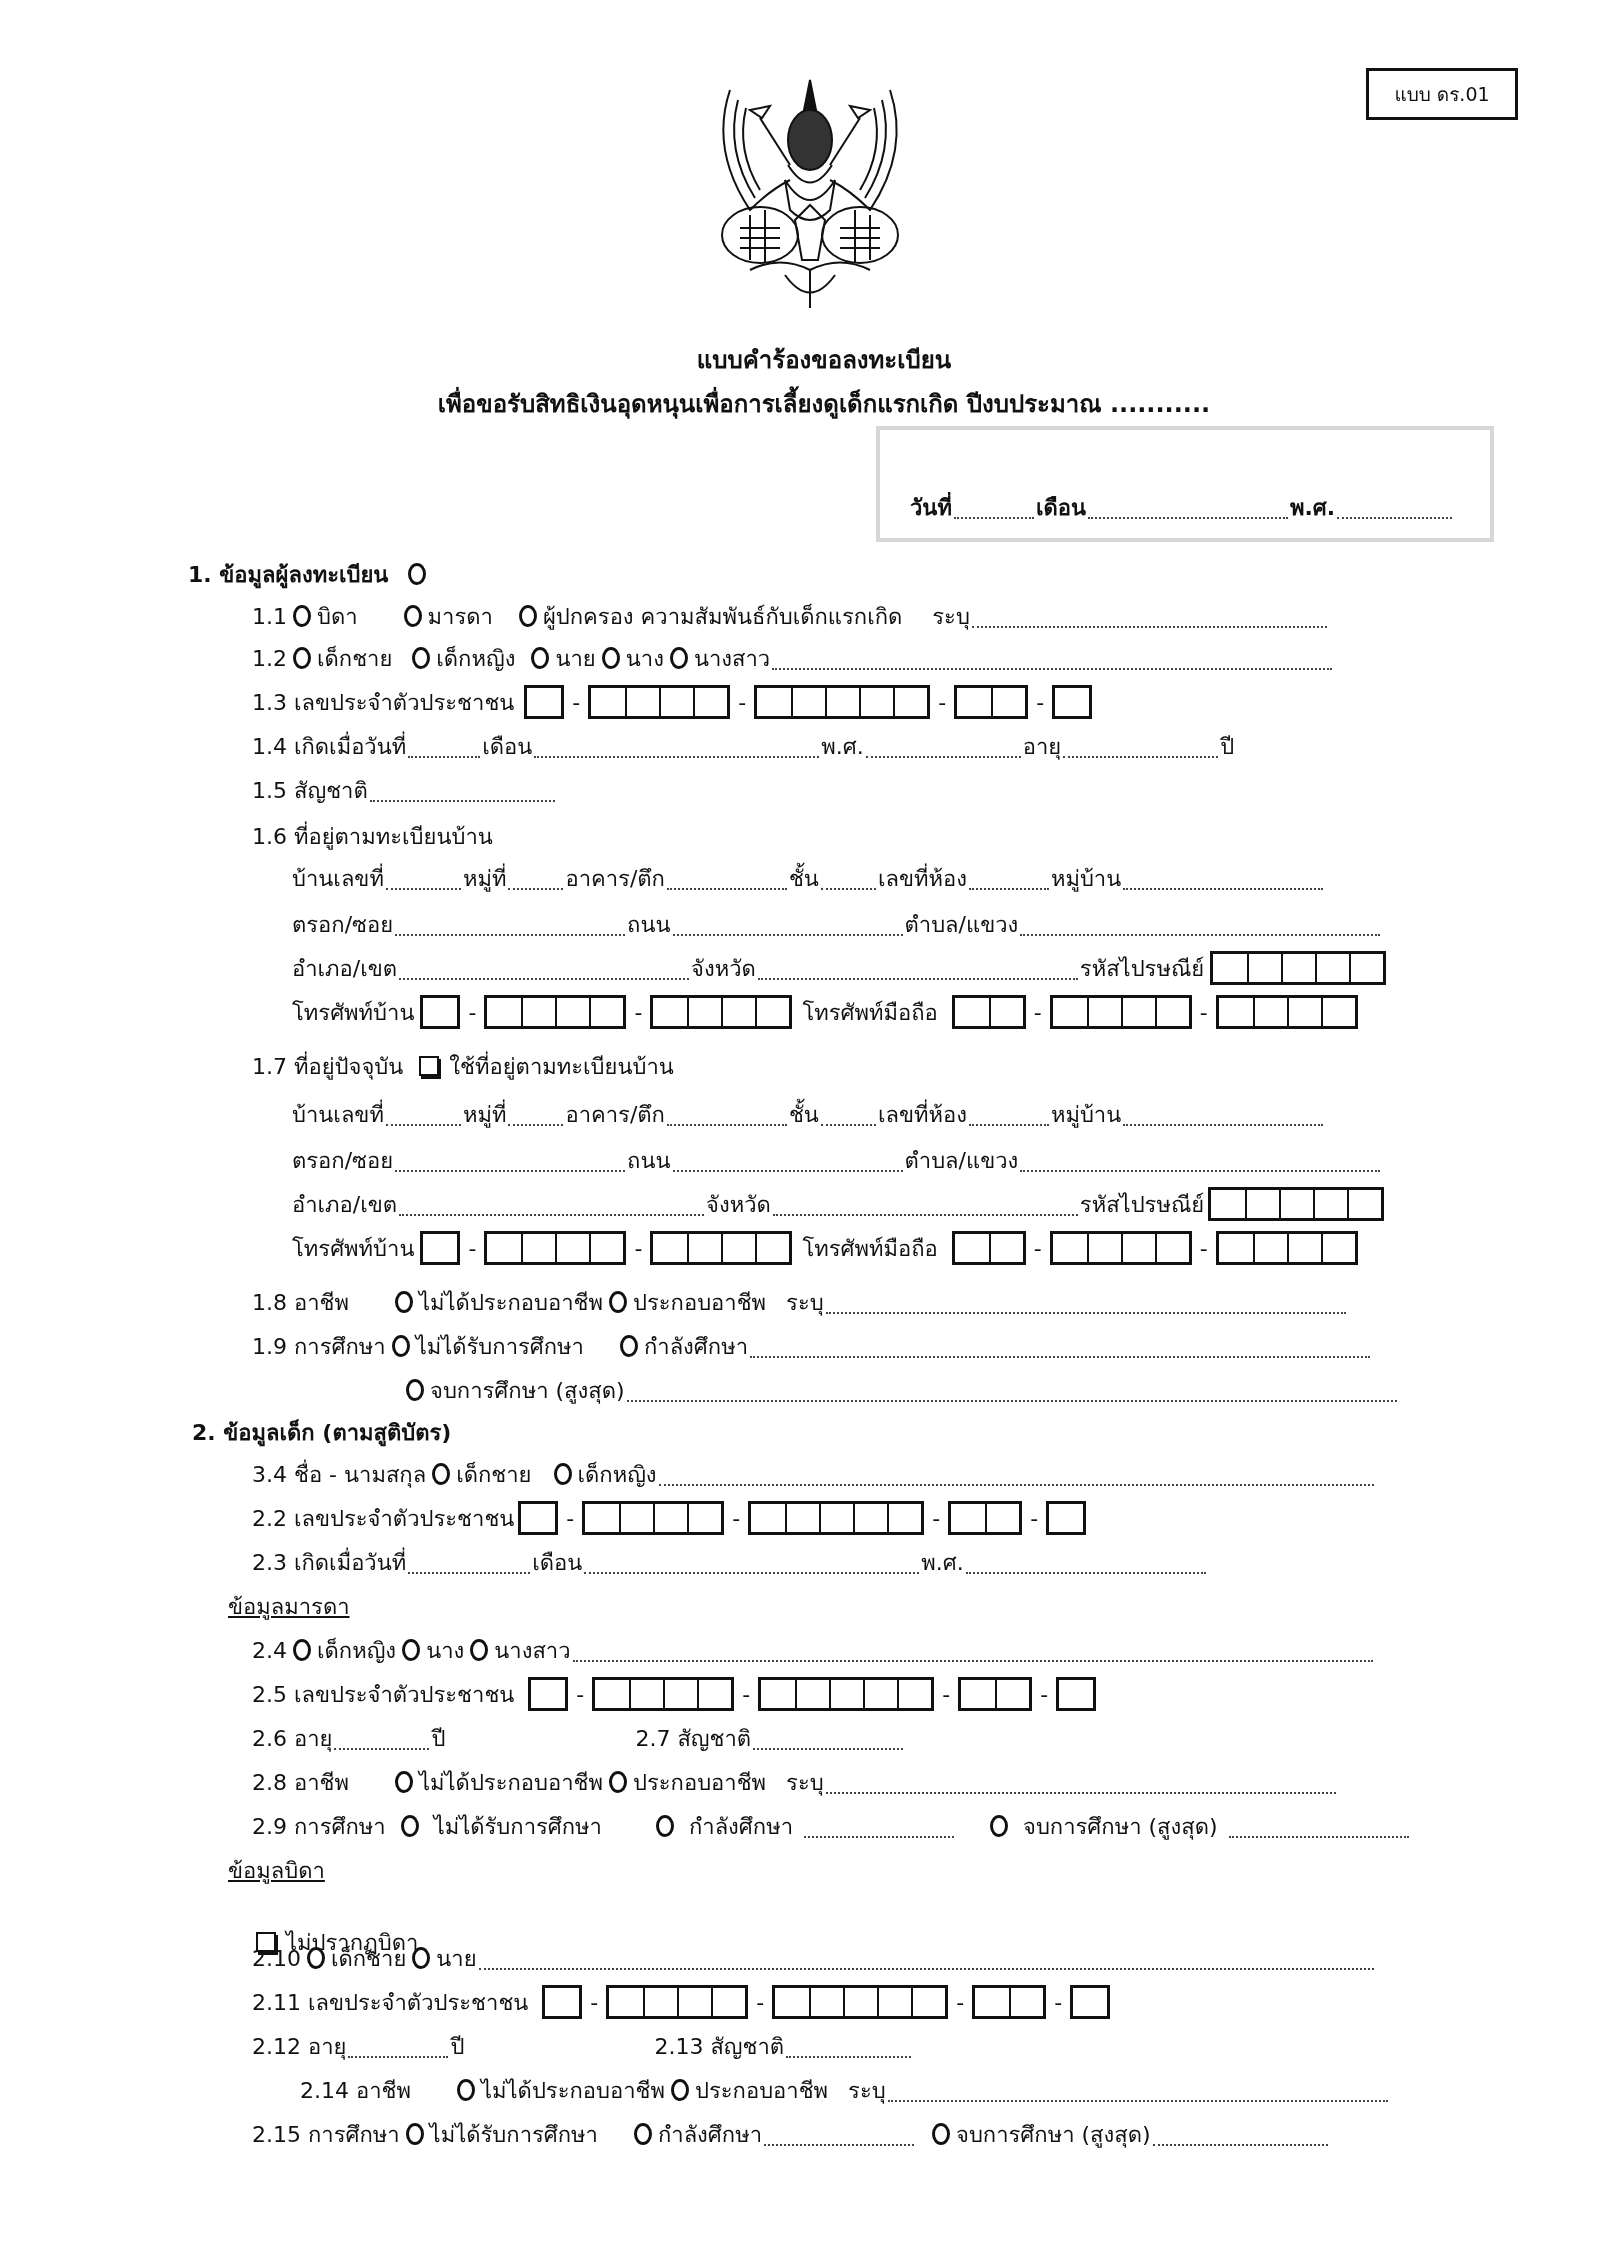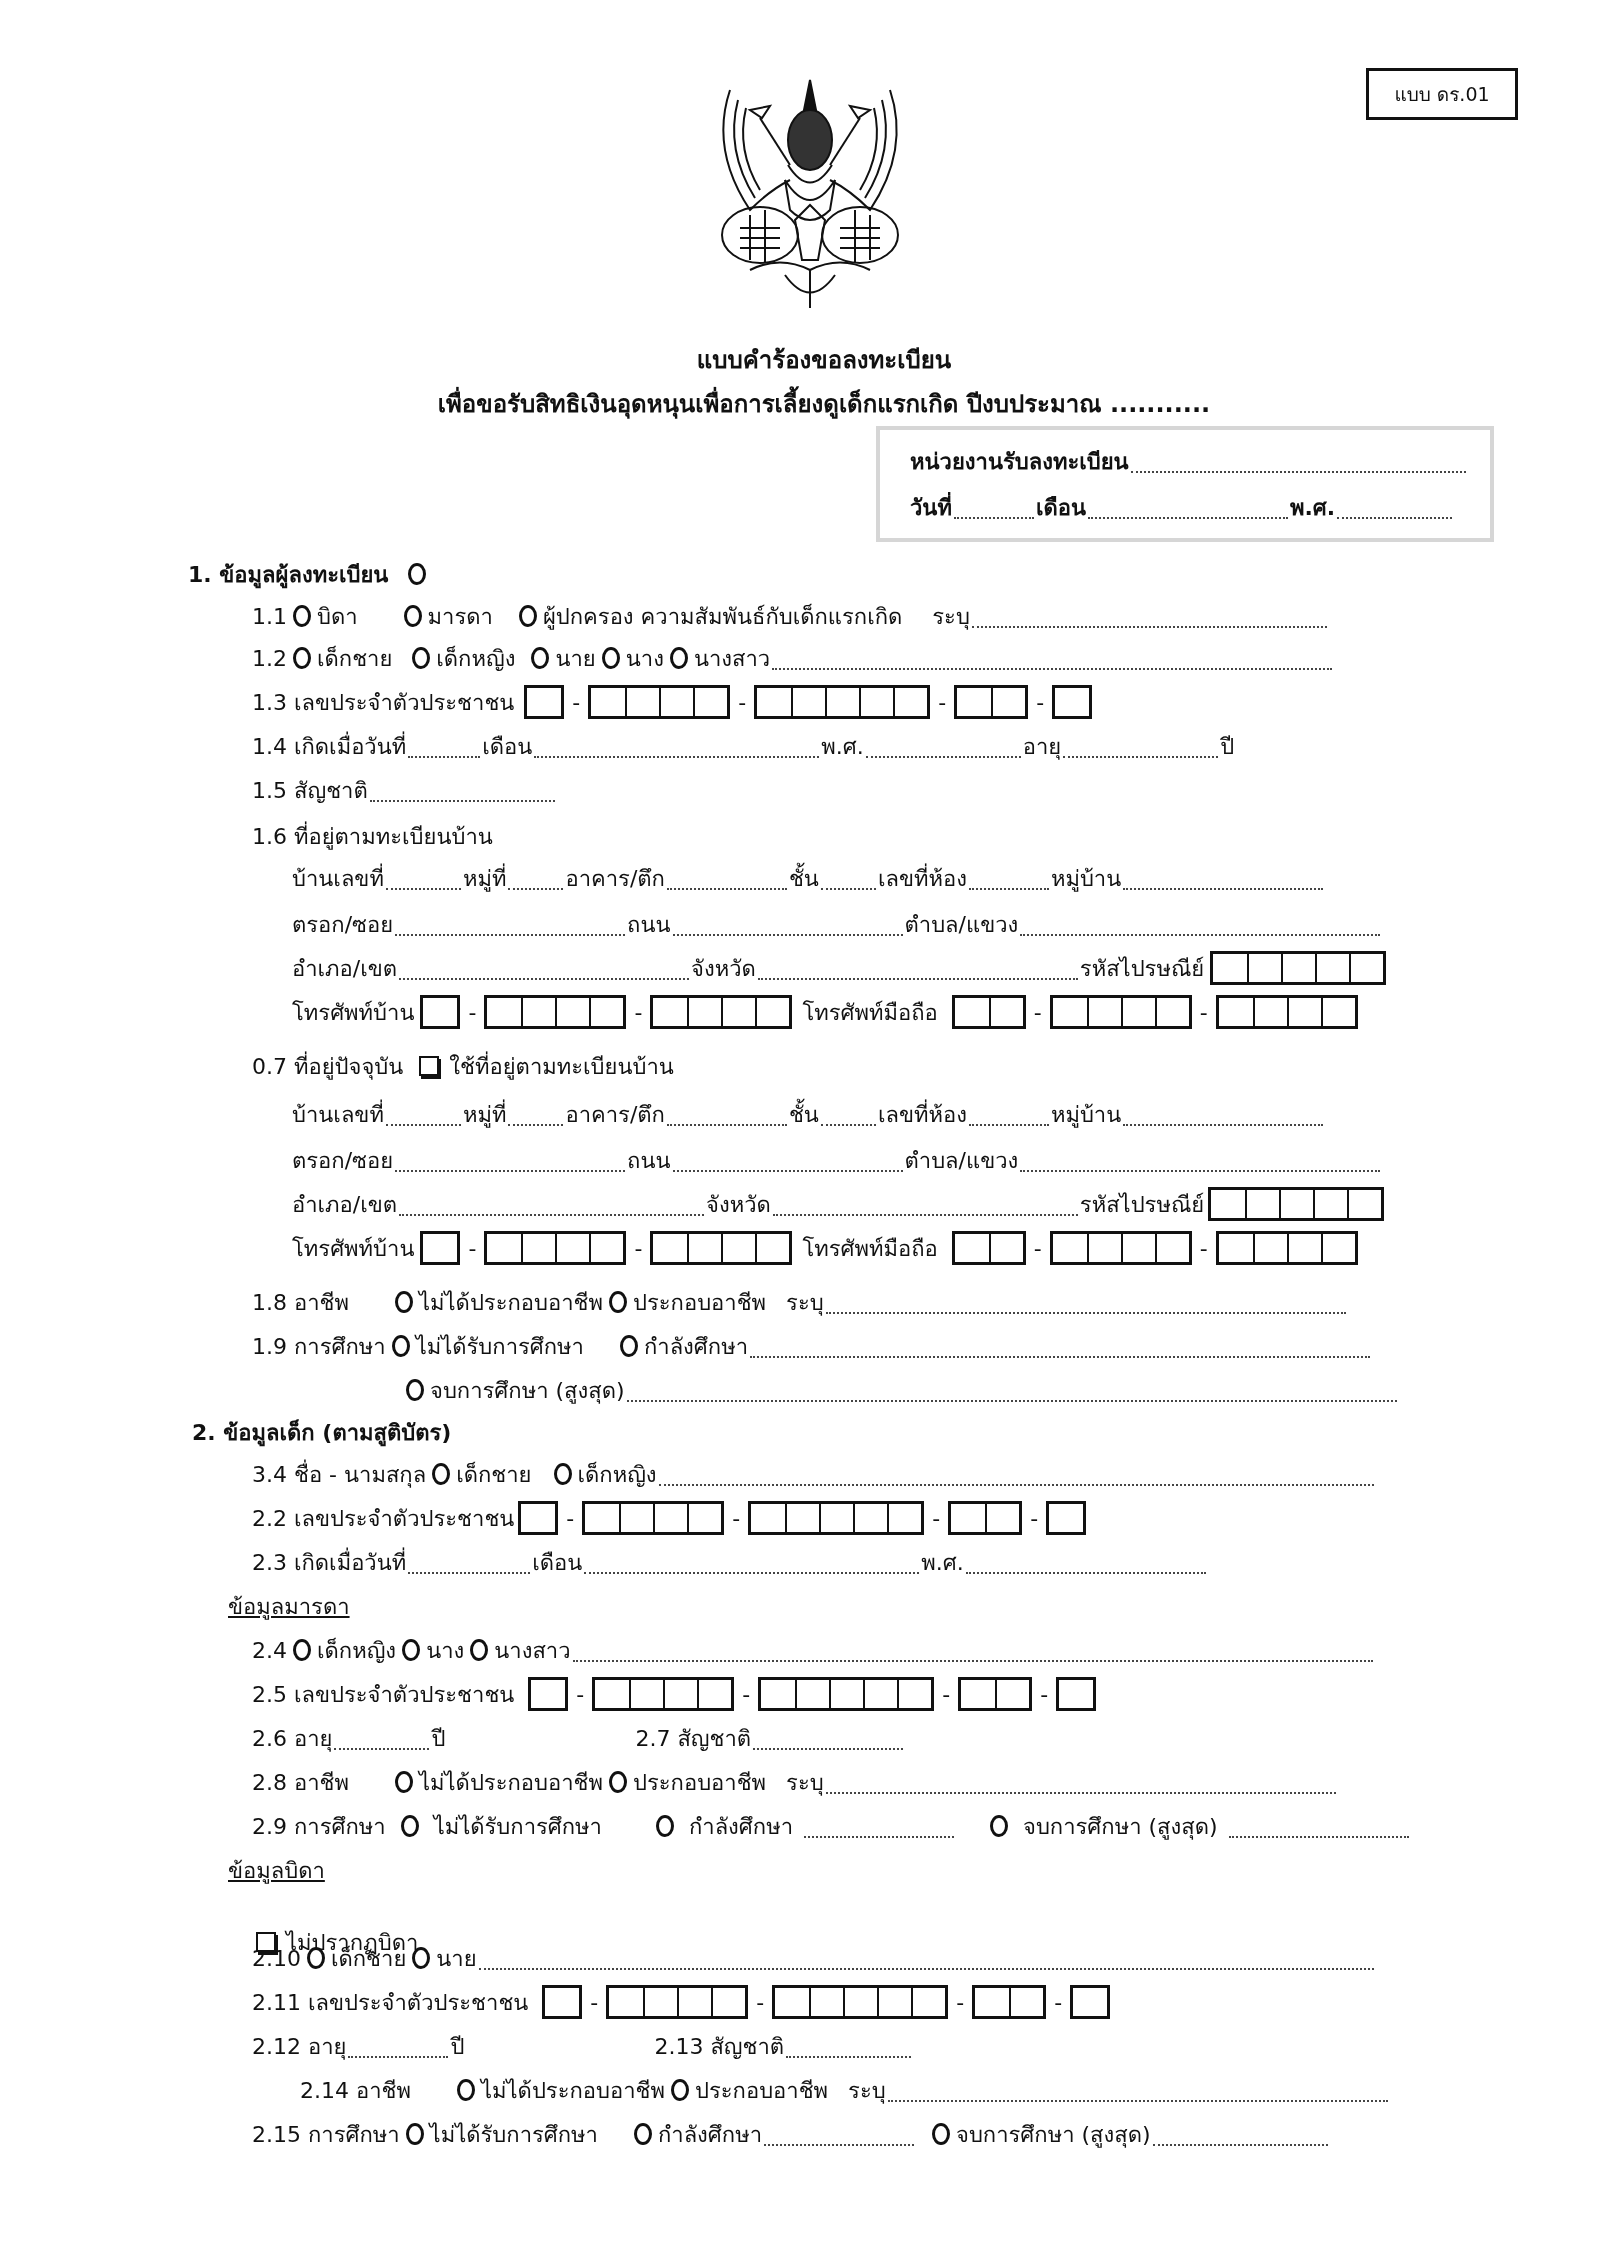--- a/index.html
+++ b/index.html
@@ -57,24 +57,20 @@
     <path d="M50 200 Q80 185 110 200 Q140 185 170 200"></path>
     <path d="M85 205 Q110 240 135 205"></path>
       <path d="M110 200 L110 238"></path>
   </g>
 </svg>
 
 <div class="abs title1">แบบคำร้องขอลงทะเบียน</div>
 <div class="abs title2">เพื่อขอรับสิทธิเงินอุดหนุนเพื่อการเลี้ยงดูเด็กแรกเกิด ปีงบประมาณ ...........</div>
 
 <div class="abs regbox">
-  <div class="regline" style="top:14px;">
-    <span>หน่วยงานรับลงทะเบียน</span>
-    <span class="dots" style="width:335px;"></span>
-  </div>
   <div class="regline" style="top:60px;">
     <span>วันที่</span>
     <span class="dots" style="width:80px;"></span>
     <span>เดือน</span>
     <span class="dots" style="width:200px;"></span>
     <span>พ.ศ.</span>
     <span class="dots" style="width:115px;"></span>
   </div>
 </div>
 
@@ -242,21 +238,21 @@
     <span class="dash">-</span>
   <span class="idbox">
       <span></span>
       <span></span>
       <span></span>
       <span></span>
     </span>
 </div>
 
 <div class="row" style="left:252px; top:1048px;">
-  <span>0.7 ที่อยู่ปัจจุบัน</span>
+  <span>1.7 ที่อยู่ปัจจุบัน</span>
   <span class="gap" style="width:12px"></span>
   <span class="chk"></span>
   <span>ใช้ที่อยู่ตามทะเบียนบ้าน</span>
 </div>
 
 <div class="row" style="left:292px; top:1096px;">
   <span>บ้านเลขที่</span>
     <span class="dots" style="width:75px"></span>
   <span>หมู่ที่</span>
     <span class="dots" style="width:55px"></span>

